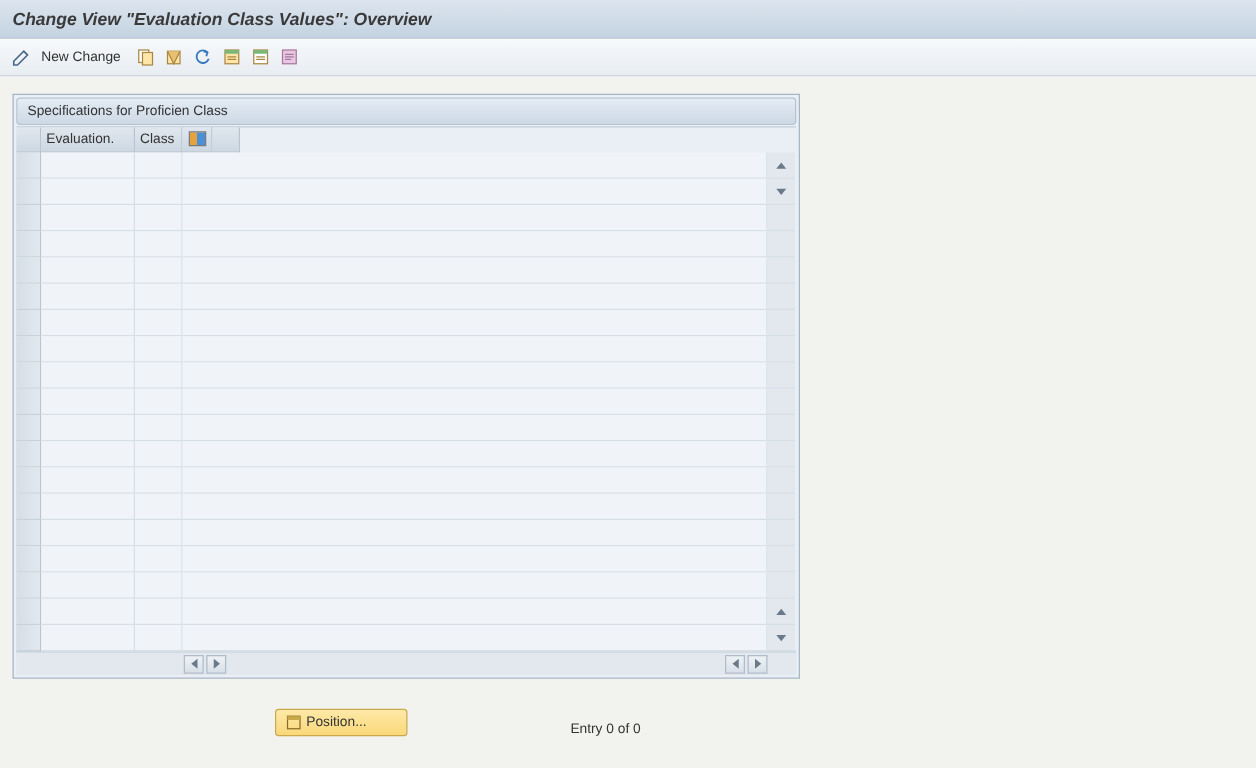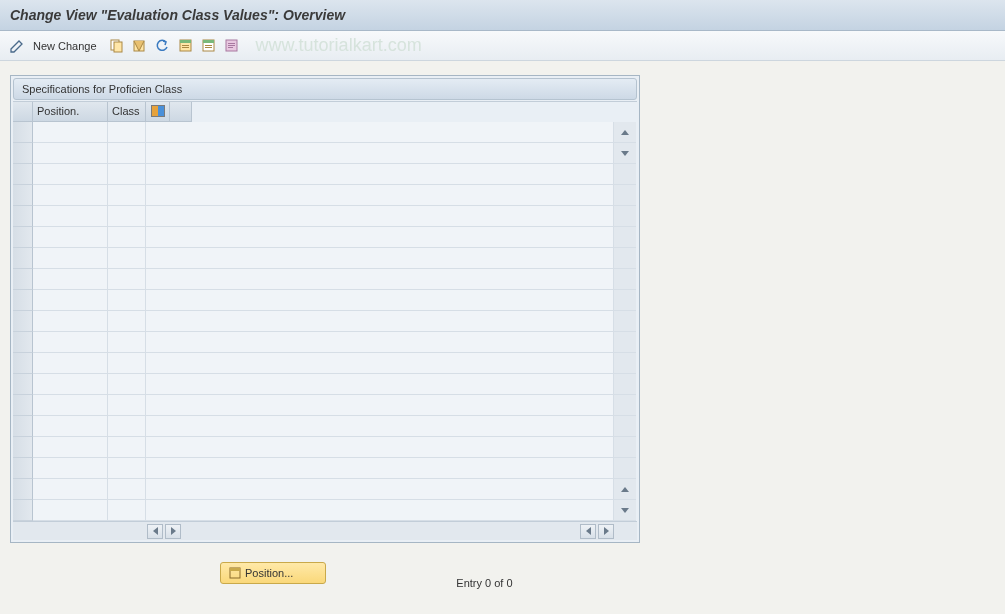--- a/index.html
+++ b/index.html
@@ -172,21 +172,21 @@
     .harrow {
       width: 0; height: 0;
       border-top: 4px solid transparent;
       border-bottom: 4px solid transparent;
     }
     .harrow.left { border-right: 5px solid #6a7a8a; }
     .harrow.right { border-left: 5px solid #6a7a8a; }
     .hscroll-track { flex: 1; height: 15px; background: #e2e8ee; }
     .footer {
       display: flex;
-      align-items: center;
+      align-items: flex-end;
       gap: 130px;
       padding: 14px 0 0 210px;
     }
     .position-btn {
       display: inline-flex;
       align-items: center;
       height: 22px;
       background: linear-gradient(to bottom, #ffe9a8, #fad87a);
       border: 1px solid #c9a94a;
       border-radius: 3px;
@@ -257,32 +257,31 @@
       </svg>
   </span>
   <span class="toolbar-btn">
     <svg width="15" height="15" viewBox="0 0 15 15">
         <rect x="2" y="2" width="11" height="11" fill="#e8c8e0" stroke="#a878a0"></rect>
         <rect x="4" y="5" width="7" height="1" fill="#a878a0"></rect>
         <rect x="4" y="7" width="7" height="1" fill="#a878a0"></rect>
         <rect x="4" y="9" width="5" height="1" fill="#a878a0"></rect>
       </svg>
   </span>
-  <span class="watermark">www.tutorialkart.com</span>
 </div>
 
 <div class="content">
 
   <div class="panel">
     <div class="panel-header">Specifications for Proficien Class</div>
 
     <div class="grid-wrap">
       <div class="grid-header-row">
         <div class="grid-header-cell col-sel"></div>
-        <div class="grid-header-cell col-prof">Position.</div>
+        <div class="grid-header-cell col-prof">Evaluation.</div>
         <div class="grid-header-cell col-info">Class</div>
         <div class="grid-header-cell col-cfg" style="padding:0;text-align:center;"><span class="cfg-icon"></span></div>
         <div class="grid-header-cell col-scroll"></div>
       </div>
 
       <div class="grid-body" id="grid-body">
           <div class="grid-row">
             <div class="grid-rowsel col-sel"></div>
             <div class="grid-cell col-prof"></div>
             <div class="grid-cell col-info"></div>

